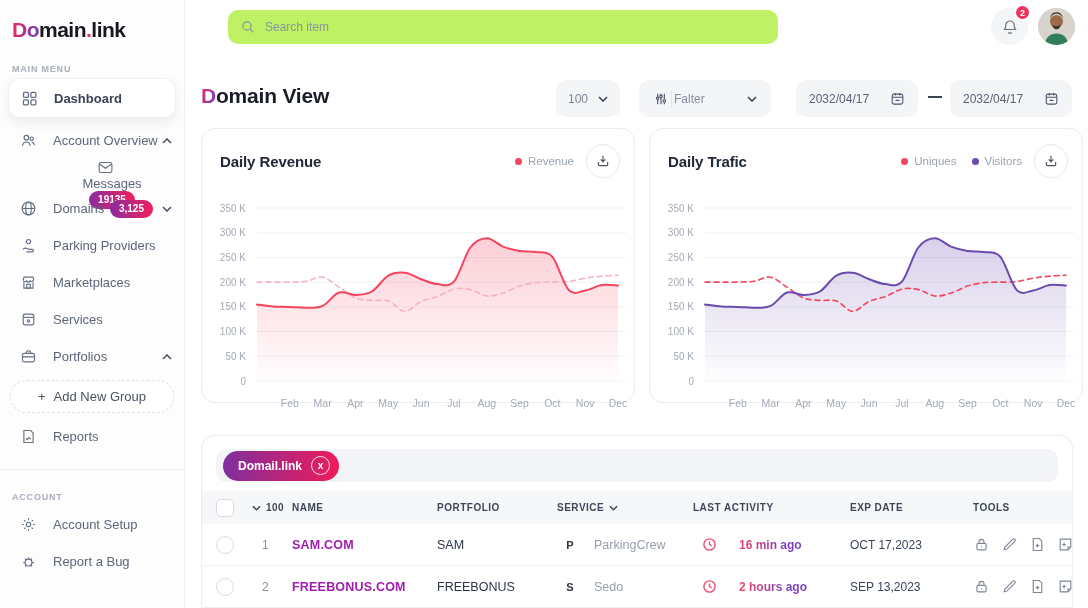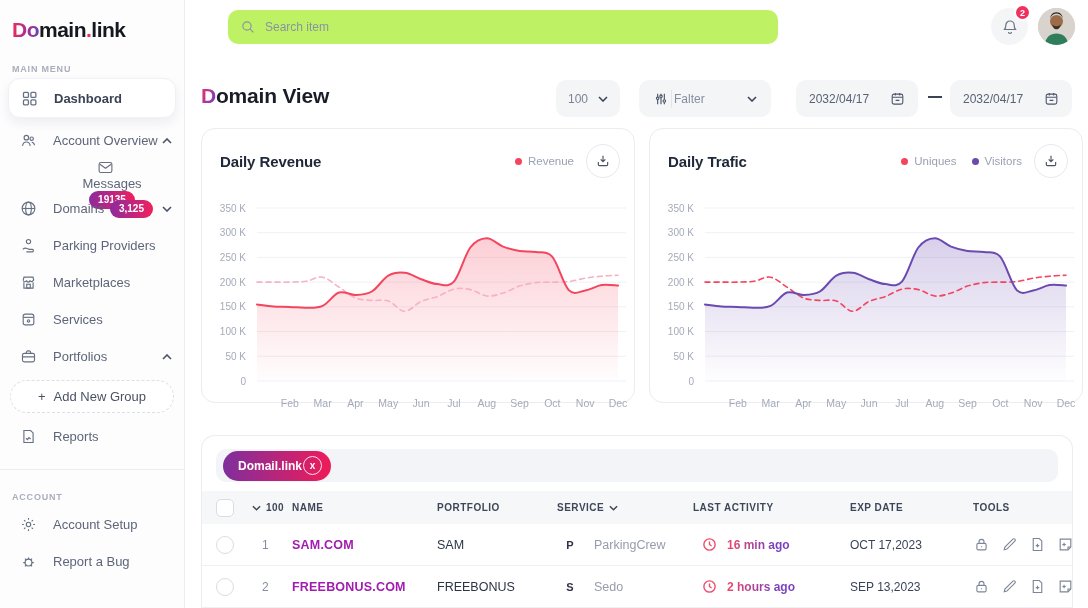--- a/index.html
+++ b/index.html
@@ -73,21 +73,21 @@
   .leg-dot { width:7px; height:7px; border-radius:50%; }
   .dl-btn { width:34px; height:34px; border-radius:50%; border:1px solid #e7e9ee; background:#fff;
             display:flex; align-items:center; justify-content:center; color:#4a5160; cursor:pointer; }
   .plot { display:block; margin-top:8px; }
 
   
   .table-card { position:absolute; left:16px; top:435px; width:872px; height:230px; background:#fff;
                 border:1px solid #ececf1; border-radius:14px 14px 0 0; border-bottom:0; }
   .tagbar { margin:13px 14px 0; height:33px; background:#f3f4f7; border-radius:10px;
             display:flex; align-items:center; padding:0 4px; }
-  .tag-pill { display:flex; align-items:center; gap:1px; height:30px; margin-left:3px; padding:0 9px 0 15px;
+  .tag-pill { display:flex; align-items:center; gap:9px; height:30px; margin-left:3px; padding:0 9px 0 15px;
               border-radius:16px; background:linear-gradient(95deg,#7e2f9e,#f01b58);
               color:#fff; font-size:12px; font-weight:700; cursor:pointer;justify-content:center; }
   .tag-x { width:19px; height:19px; border-radius:50%; border:1.4px solid rgba(255,255,255,.85);
            display:flex; align-items:center; justify-content:center; font-size:10px; font-weight:700;
            cursor:pointer; }
   .tgrid { display:grid; grid-template-columns:36px 40px 145px 120px 136px 157px 123px 1fr;
            align-items:center; padding-left:14px; }
   .thead { margin-top:9px; height:33px; background:#f6f7f9; font-size:10px; font-weight:700;
            letter-spacing:0.5px; color:#3d4758; }
   .thead .hc { display:flex; align-items:center; gap:5px; }
@@ -96,21 +96,21 @@
   .cb.sq { border-radius:5px; }
   .cell-num { color:#848ca0; font-size:12px; padding-left:10px; }
   .cell-name { font-weight:700; color:#a21caf; letter-spacing:0.2px; }
   .cell-portfolio { color:#2b3447; }
   .service { display:flex; align-items:center; gap:11px; }
   .svc-initial { width:26px; height:26px; border-radius:50%; display:flex; align-items:center;
                  justify-content:center; font-size:11px; font-weight:700; color:#343046; }
   .trow:nth-of-type(1) .svc-initial { background:#f6f2fb; }
   .trow:nth-of-type(2) .svc-initial { background:#fdf0f2; color:#47333a; }
   .svc-name { color:#959dab; }
-  .pill { display:inline-flex; align-items:center; gap:10px; padding:5px 12px 5px 9px; border-radius:16px; }
+  .pill { display:inline-flex; align-items:center; gap:22px; padding:5px 12px 5px 9px; border-radius:16px; }
   .trow:nth-of-type(1) .pill { background:#fdeef1; }
   .trow:nth-of-type(2) .pill { background:#f5eefb; }
   .pill .clock { color:#ee4d6e; display:flex; }
   .pill .txt { font-size:12px; font-weight:700;
                background:linear-gradient(90deg,#ef4565 0%,#7a3fc0 75%);
                -webkit-background-clip:text; background-clip:text; color:transparent; }
   .cell-exp { color:#39445a; font-size:12px; }
   .tools { display:flex; gap:11px; color:#7d8697; }
   .tool-btn { background:none; border:0; padding:0; color:#7d8697; display:flex; cursor:pointer; }
 </style>

